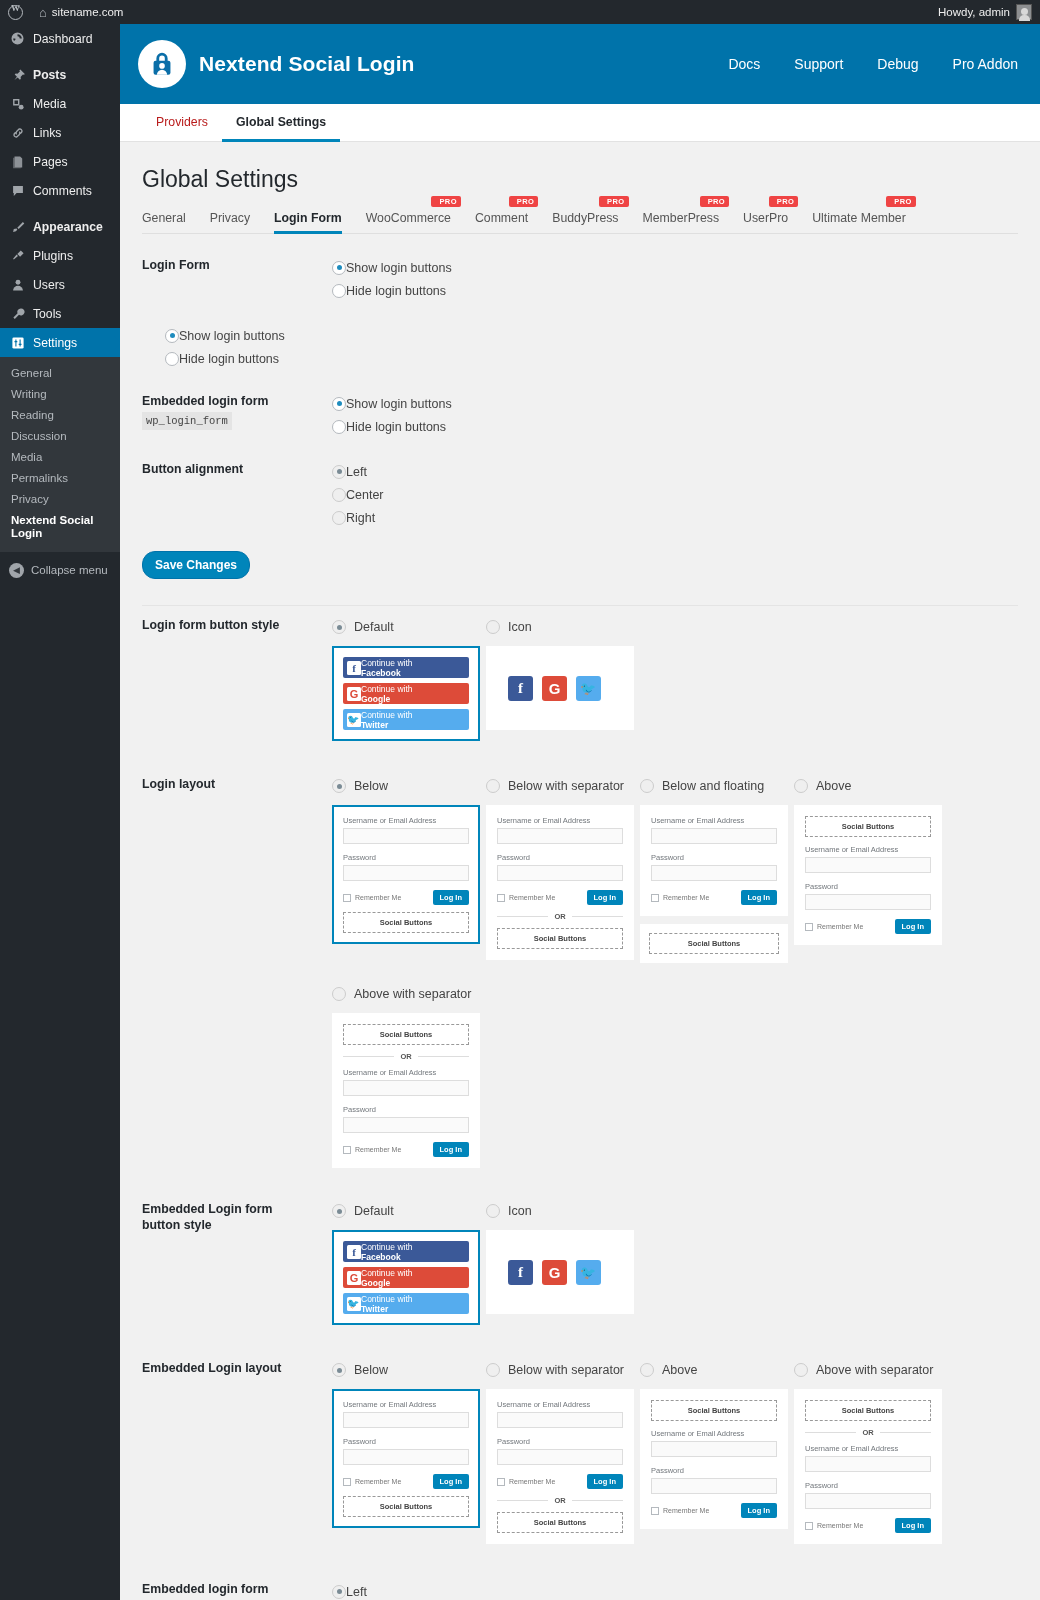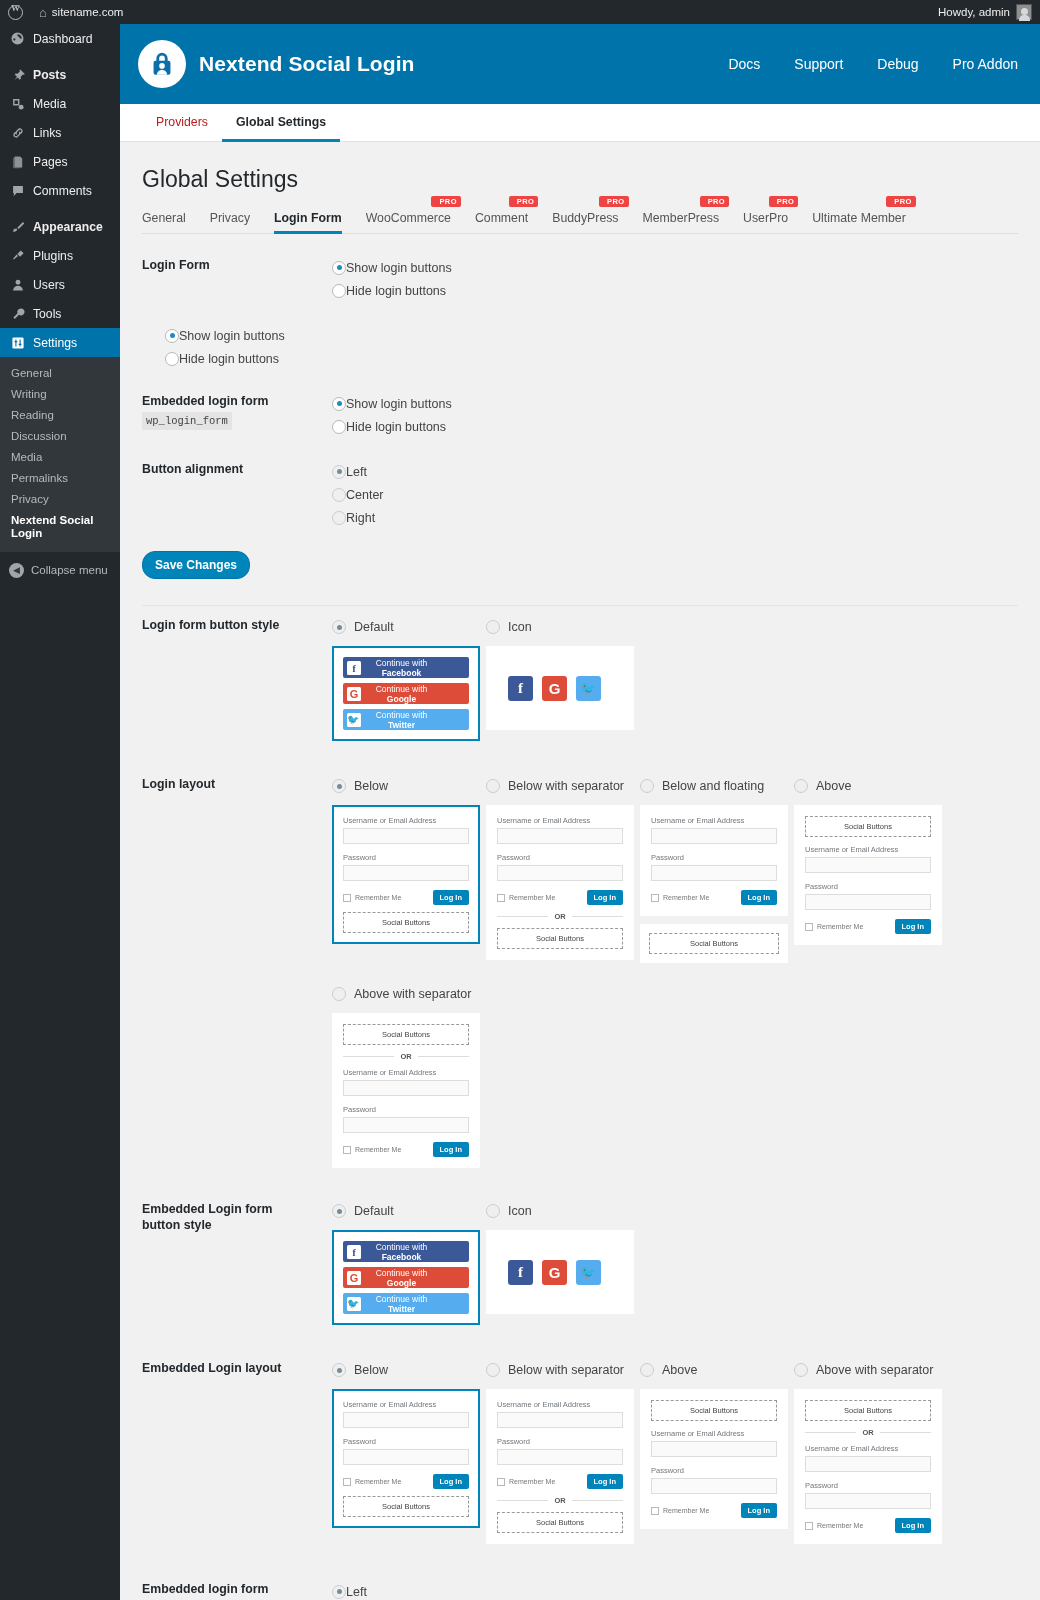--- a/index.html
+++ b/index.html
@@ -199,21 +199,21 @@
     display: flex; align-items: center; height: 21px;
     border-radius: 2px; margin-bottom: 5px; padding-left: 4px;
     color: #fff; font-size: 8.5px; position: relative;
   }
   .sbtn:last-child { margin-bottom: 0; }
   .sbtn .glyph {
     width: 14px; height: 14px; background: #fff; border-radius: 1.5px;
     display: flex; align-items: center; justify-content: center;
     font-weight: bold; font-size: 11px; flex: none;
   }
-  .sbtn .txt { flex: 1; text-align: center; padding-right: 27px; }
+  .sbtn .txt { flex: 1; padding-right: 27px; }
   .sbtn .txt b { font-weight: bold; }
   .fb { background: #3b5998; }
   .fb .glyph { color: #3b5998; font-family: "Liberation Serif", serif; }
   .gg { background: #dd4b39; }
   .gg .glyph { color: #dd4b39; }
   .tw { background: #55acee; }
   .tw .glyph { color: #55acee; font-size: 10px; }
 
   .icon-card {
     background: #fff; height: 80px; width: 133px;
@@ -237,21 +237,21 @@
     width: 8px; height: 8px; border: 1px solid #b4b9be; background: #fff;
     margin-right: 4px; flex: none;
   }
   .mock-remember { font-size: 7px; color: #777; }
   .mock-login {
     margin-left: auto; background: #0085ba; color: #fff;
     font-size: 7.5px; font-weight: bold; padding: 3px 7px; border-radius: 2px;
   }
   .mock-social {
     border: 1px dashed #999; padding: 5px 0; text-align: center;
-    font-size: 7.5px; font-weight: normal; color: #444; background: #fff;
+    font-size: 7.5px; font-weight: bold; color: #444; background: #fff;
   }
   .mock-or {
     display: flex; align-items: center; gap: 6px;
     font-size: 7.5px; font-weight: bold; color: #555;
     margin: 7px 0 7px 0;
   }
   .mock-or::before, .mock-or::after {
     content: ""; flex: 1; height: 1px; background: #ddd;
   }
   .float-gap { height: 8px; }

